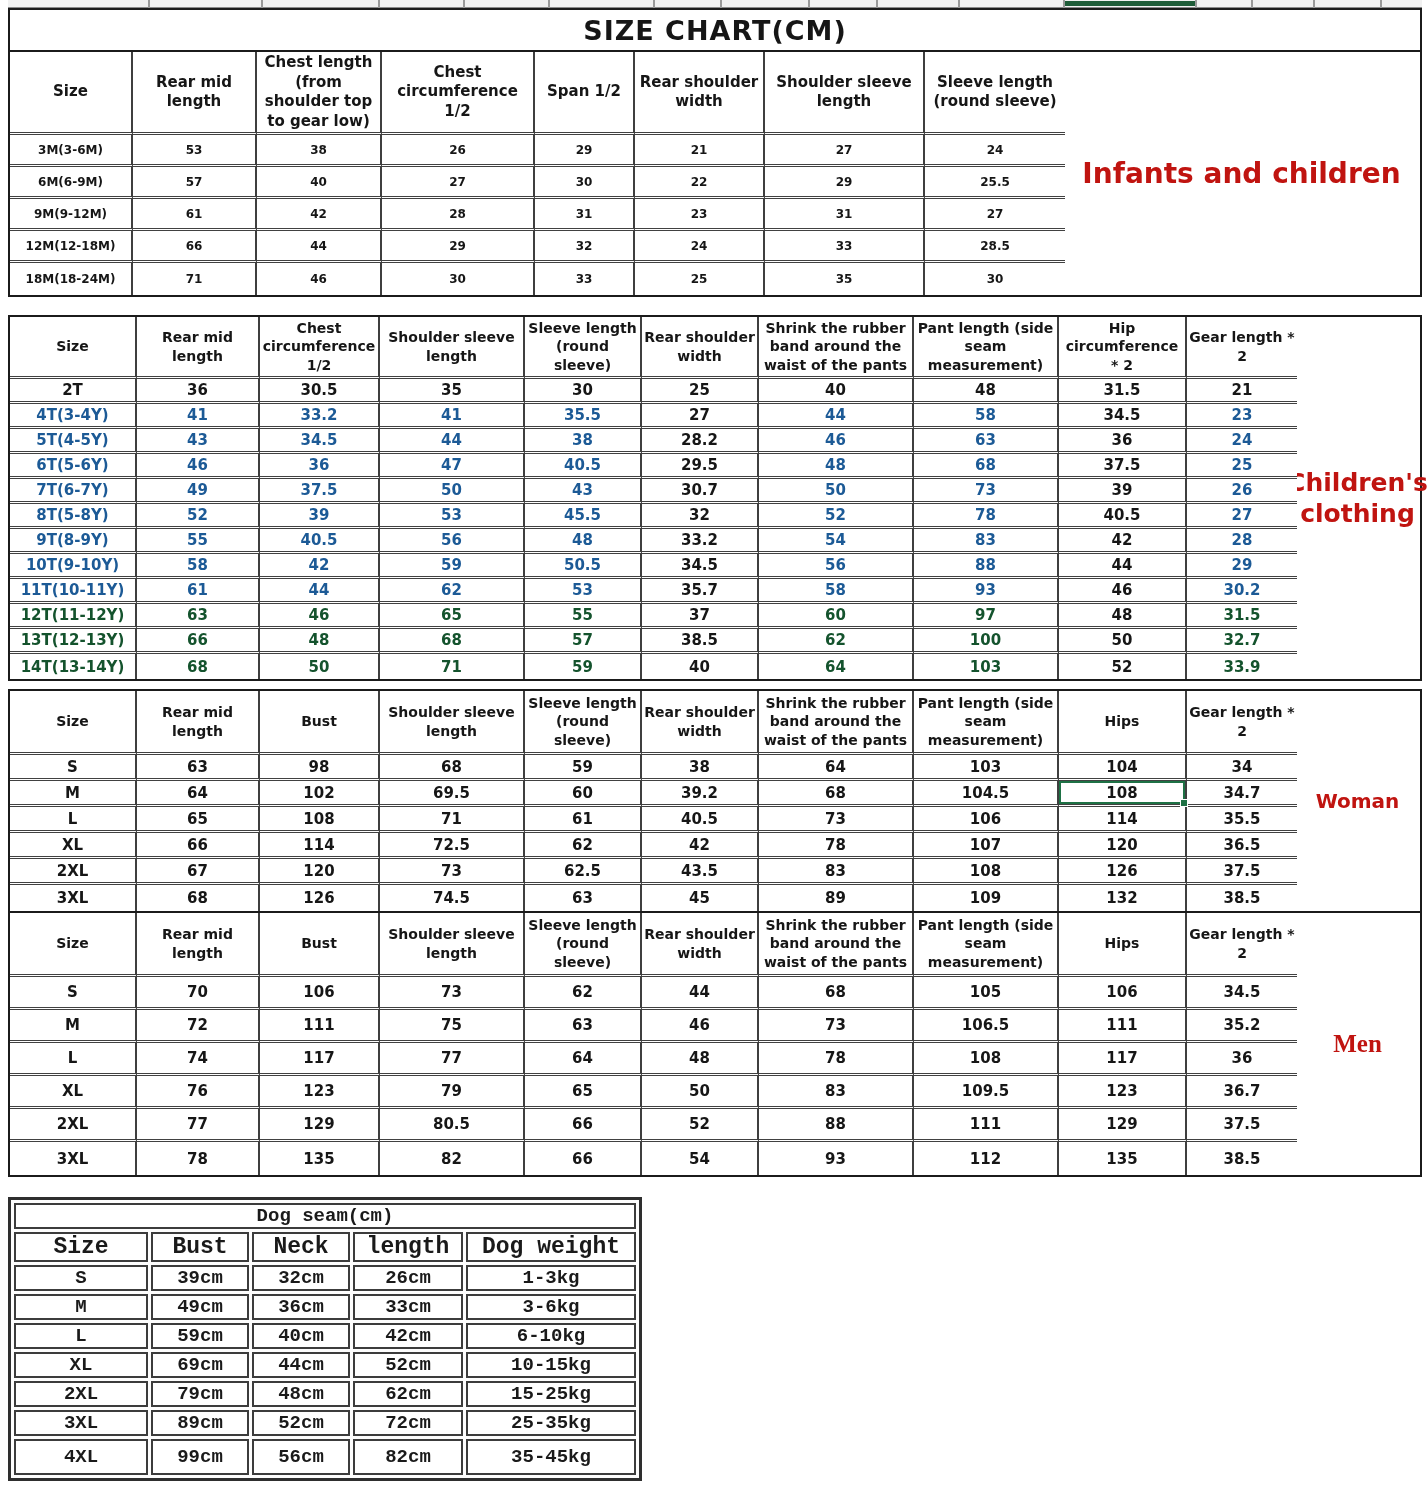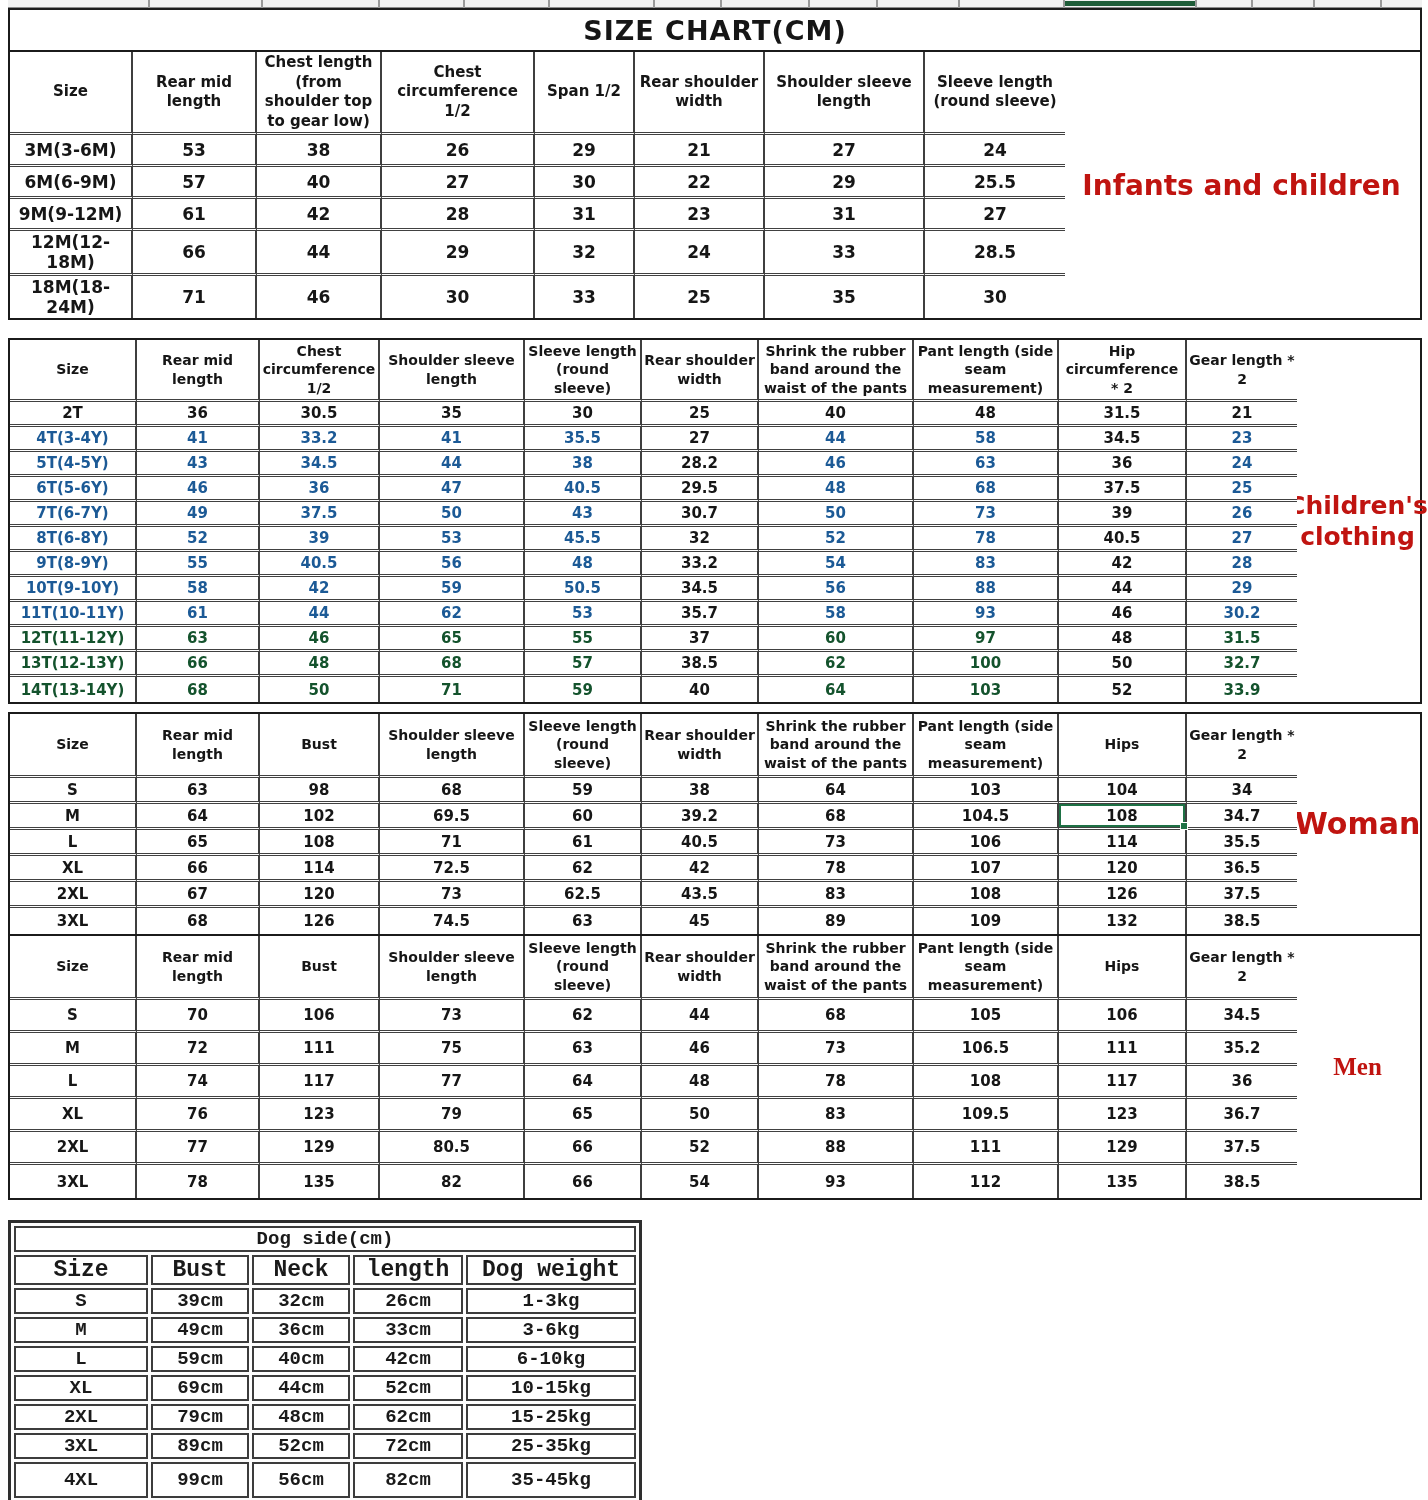--- a/index.html
+++ b/index.html
@@ -30,38 +30,38 @@
   }
   .tbl-wrap { border:2px solid #1b1b1b; background:#fff; }
   .no-top { border-top:none; }
   .side-label {
     border:2px solid #1b1b1b; border-left:none;
     display:flex; align-items:center; justify-content:center; text-align:center;
     color:#c01410; font-weight:bold; line-height:1.25; padding:4px;
   }
   .lbl-a { border-top:none; font-size:28px; }
   .lbl-b { font-size:25px; }
-  .lbl-w { font-size:30px;text-align:center; }
+  .lbl-w { font-size:20px;text-align:center; }
   .lbl-m { font-size:25px; border-top:none; }
 
   
   table.main { border-collapse:separate; border-spacing:0; table-layout:fixed; width:100%; }
   table.main th, table.main td {
     border-right:2px solid #3f3f3f;
     border-bottom:3px double #414141;
     text-align:center; vertical-align:middle;
     font-weight:bold; padding:1px 2px; position:relative;
     background:#fff;
   }
   table.main th:last-child, table.main td:last-child { border-right:none; }
   table.main tr:last-child td { border-bottom:none; }
   table.main th { line-height:1.3; }
 
   .t-a th { height:82px; font-size:15px; }
-  .t-a td { height:32px; font-size:17px; }
+  .t-a td { height:32px; font-size:12px; }
   .t-b th { height:62px; font-size:14px; }
   .t-b td { height:25px; font-size:15px; }
   .t-w th, .t-m th { height:64px; font-size:14px; }
   .t-w td { height:26px; font-size:15px; }
   .t-m td { height:33px; font-size:15px; }
 
   .c-black { color:#161616; }
   .c-blue  { color:#1c5a96; }
   .c-red   { color:#14532d; }
 
@@ -278,21 +278,21 @@
               <td class="c-blue">37.5</td>
               <td class="c-blue">50</td>
               <td class="c-blue">43</td>
               <td class="c-black">30.7</td>
               <td class="c-blue">50</td>
               <td class="c-blue">73</td>
               <td class="c-black">39</td>
               <td class="c-blue">26</td>
             </tr>
             <tr>
-              <td class="c-blue">8T(6-8Y)</td>
+              <td class="c-blue">8T(5-8Y)</td>
               <td class="c-blue">52</td>
               <td class="c-blue">39</td>
               <td class="c-blue">53</td>
               <td class="c-blue">45.5</td>
               <td class="c-black">32</td>
               <td class="c-blue">52</td>
               <td class="c-blue">78</td>
               <td class="c-black">40.5</td>
               <td class="c-blue">27</td>
             </tr>
@@ -592,21 +592,21 @@
     <table class="dog">
       <colgroup>
         <col style="width:134px">
           <col style="width:98px">
           <col style="width:98px">
           <col style="width:110px">
           <col style="width:170px">
       </colgroup>
       <tbody>
         <tr>
-          <td class="dog-title" colspan="5">Dog side(cm)</td>
+          <td class="dog-title" colspan="5">Dog seam(cm)</td>
         </tr>
         <tr>
             <th>Size</th>
             <th>Bust</th>
             <th>Neck</th>
             <th>length</th>
             <th>Dog weight</th>
           </tr>
       </tbody>
       <tbody>

